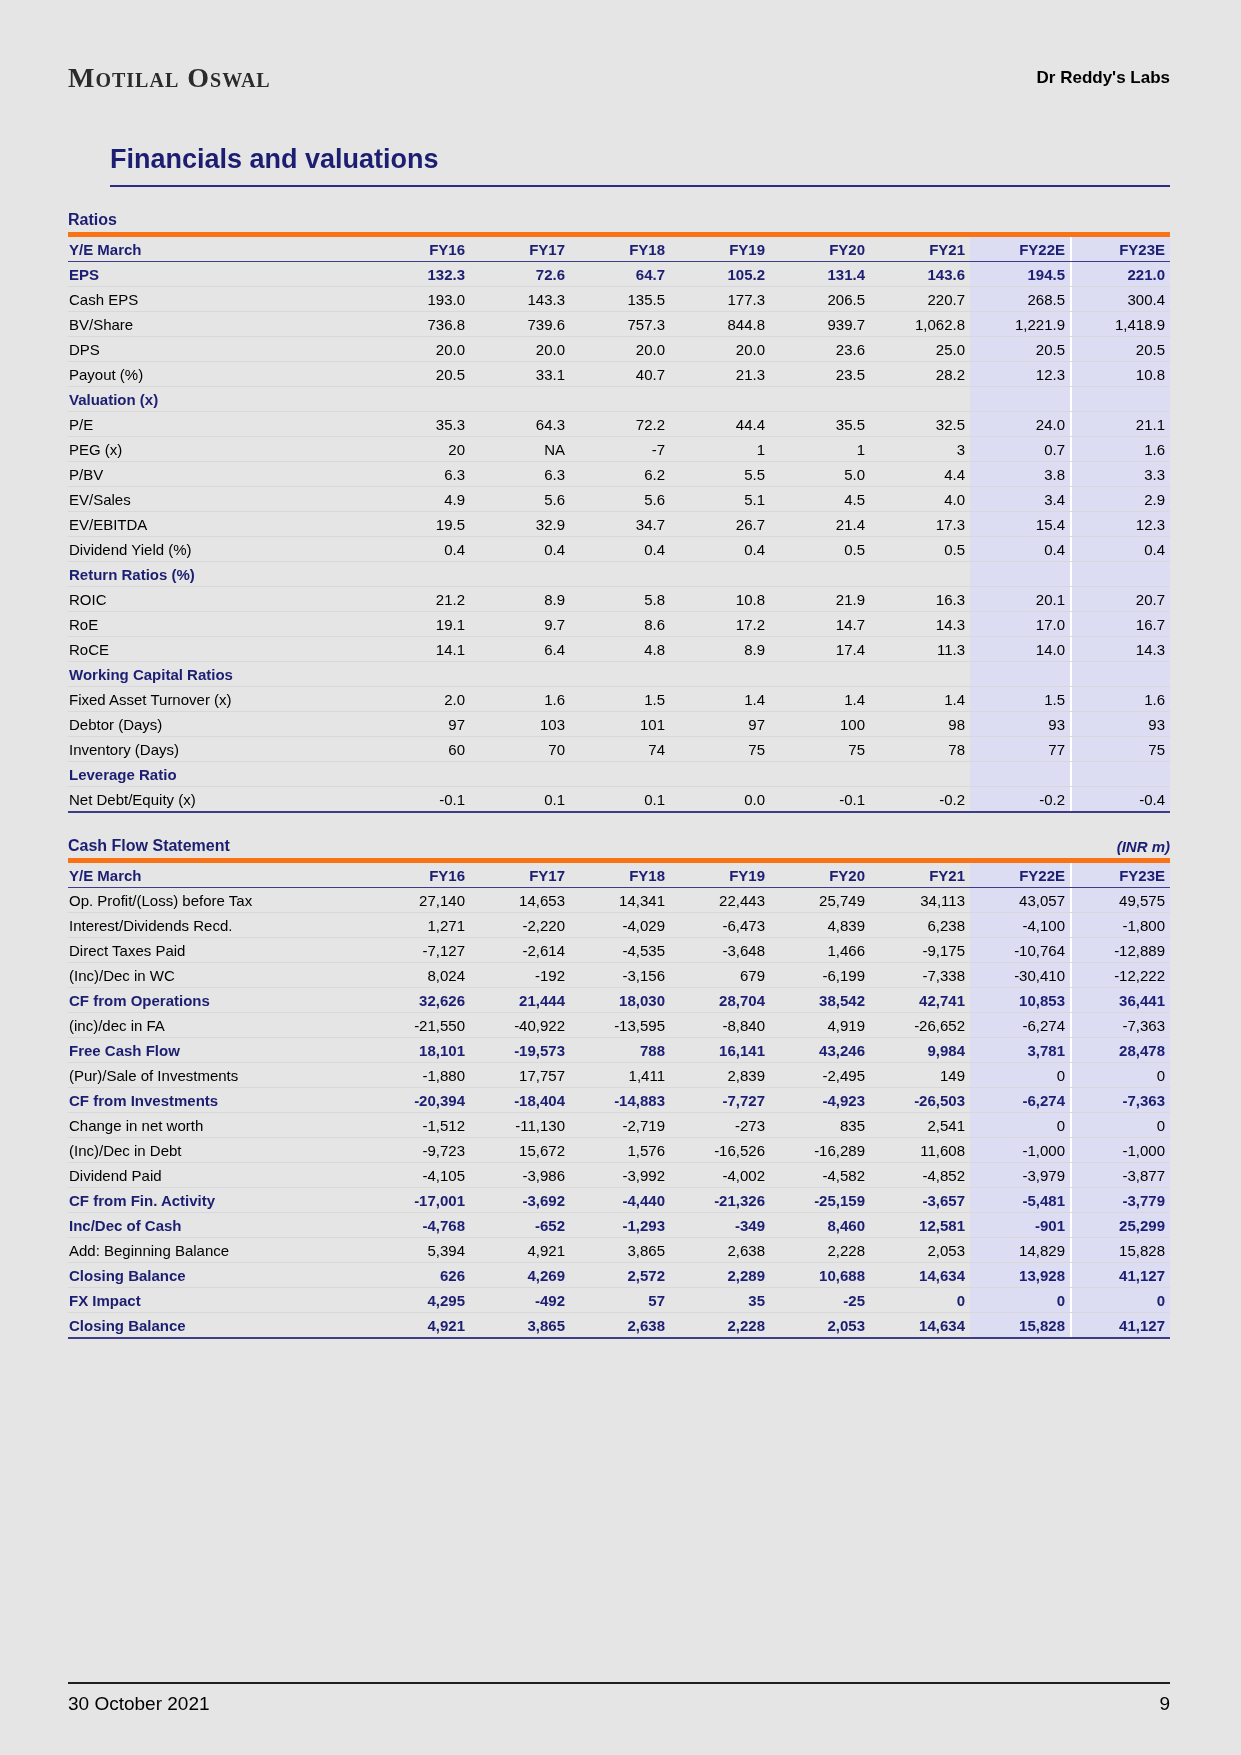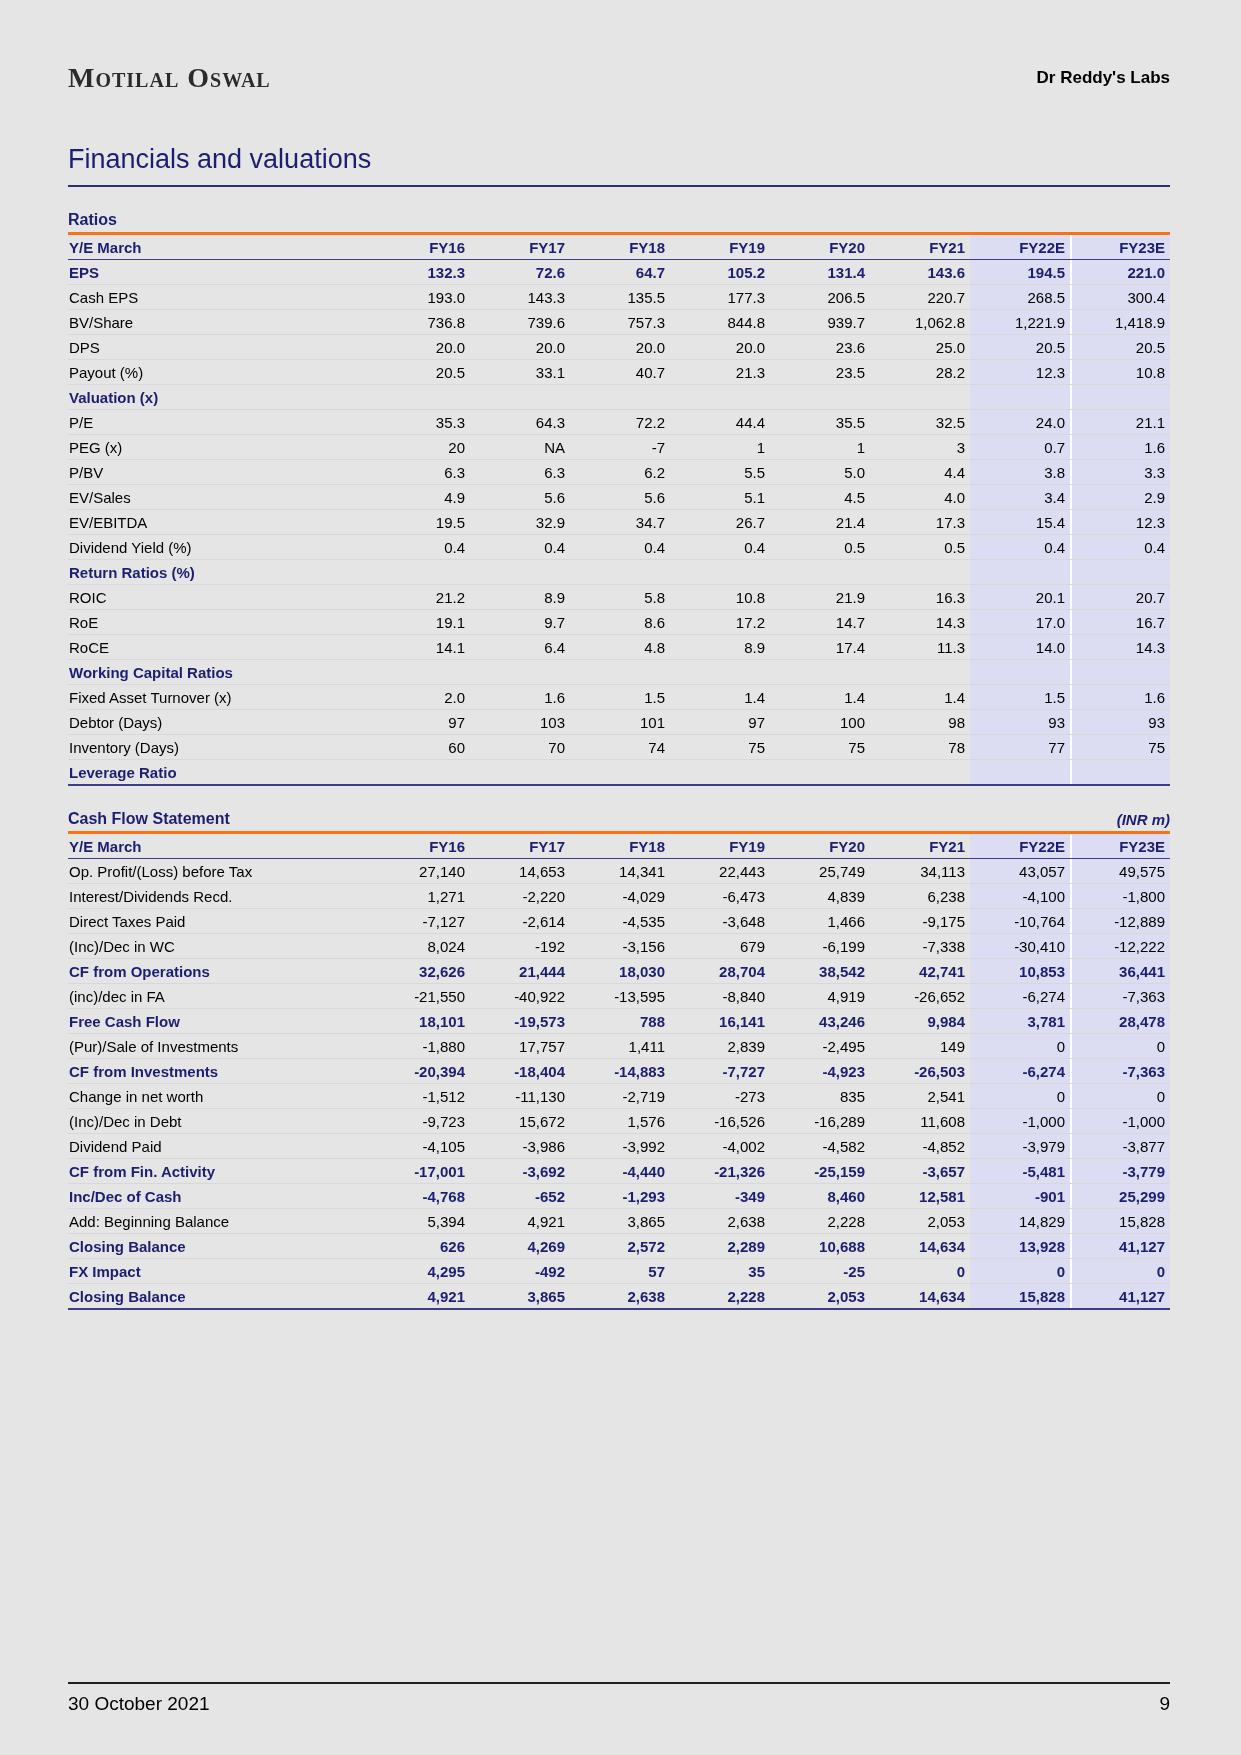--- a/index.html
+++ b/index.html
@@ -24,24 +24,25 @@
     font-weight:600;
     font-size:28px;
     letter-spacing:1px;
     color:#2b2b2b;
   }
   .company { font-size:17px; font-weight:700; color:#000; }
 
   
   .page-title {
     margin-top:50px;
-    font-size:27px; font-weight:400;
+    font-size:27px; font-weight:700;
     color:#1c1e72;
     padding-bottom:10px;
     border-bottom:2px solid #2d2d7e;
+    margin-left:42px;
   }
 
   
   .table-block { margin-top:24px; }
   .table-title-row {
     display:flex; justify-content:space-between; align-items:flex-end;
     margin-bottom:3px;
   }
   .table-title { font-size:16px; font-weight:700; color:#1c1e72; }
   .table-unit  { font-size:15px; font-weight:700; color:#1c1e72;font-style:italic; }
@@ -55,21 +56,21 @@
     text-align:right;
     vertical-align:middle;
     font-weight:normal;
     white-space:nowrap;
     overflow:hidden;
   }
   .lbl { text-align:left; padding-left:1px; }
 
   thead th {
     color:#1c1e72; font-weight:700;
-    border-top:3px solid #f97316;
+    border-top:5px solid #f97316;
     border-bottom:1px solid #3d3d85;
   }
   tbody td { border-bottom:1px solid #d8d8d8; color:#000; }
   tbody tr:last-child td { border-bottom:2px solid #3d3d85; }
 
   tr.bold td, tr.section td { color:#1c1e72; font-weight:700; }
 
   
   th:nth-child(8), td:nth-child(8),
   th:nth-child(9), td:nth-child(9) { background:#dcdcf2; }
@@ -352,20 +353,31 @@
               <td class="lbl">Leverage Ratio</td>
               <td></td>
               <td></td>
               <td></td>
               <td></td>
               <td></td>
               <td></td>
               <td></td>
               <td></td>
             </tr>
+            <tr class="plain">
+              <td class="lbl">Net Debt/Equity (x)</td>
+              <td>-0.1</td>
+              <td>0.1</td>
+              <td>0.1</td>
+              <td>0.0</td>
+              <td>-0.1</td>
+              <td>-0.2</td>
+              <td>-0.2</td>
+              <td>-0.4</td>
+            </tr>
           </tbody>
       </table>
     </div>
 
     <div class="table-block">
       <div class="table-title-row">
         <span class="table-title">Cash Flow Statement</span>
         <span class="table-unit">(INR m)</span>
       </div>
       <table>

